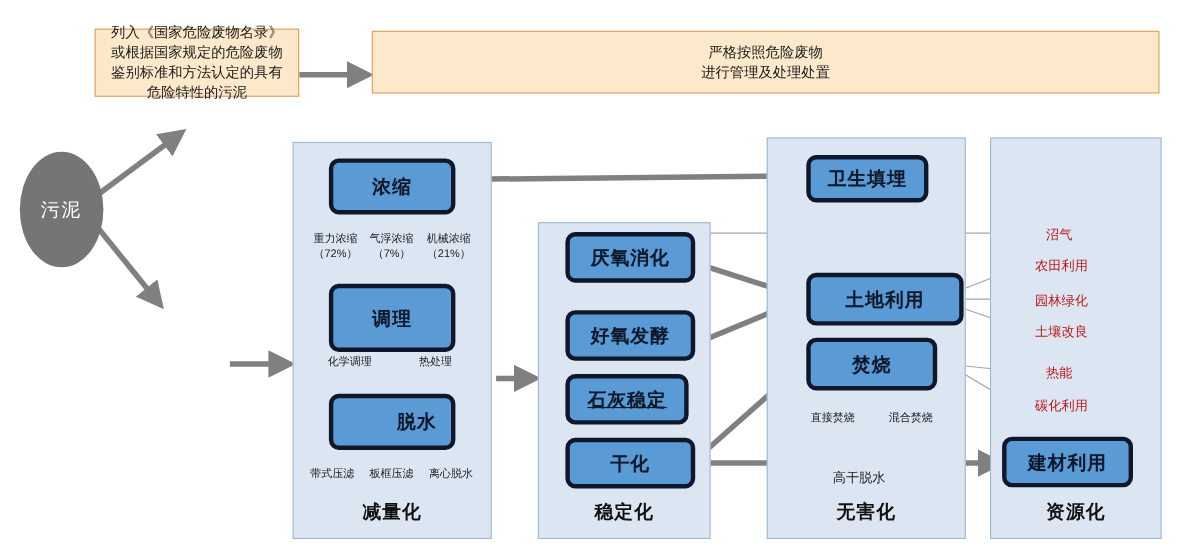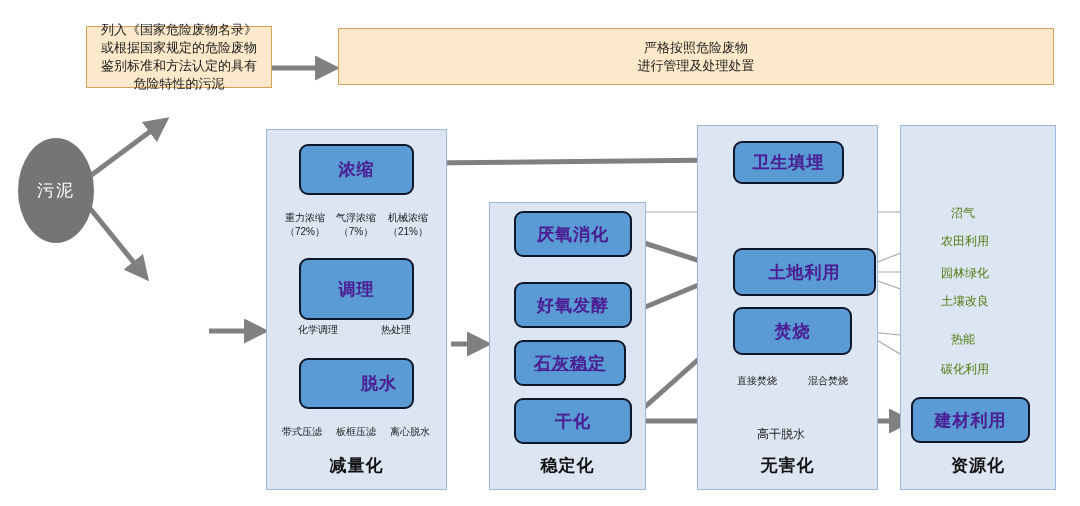--- a/index.html
+++ b/index.html
@@ -26,23 +26,23 @@
     text-align:center;
     font-size:17px;
     font-weight:bold;
     color:#111111;
     letter-spacing:1px;
   }
 
   
   .bluebox{
     background:#5B9BD5;
-    border:2px solid #0f172a;
+    border:4px solid #0f172a;
     border-radius:9px;
-    color:#4c1d95;
+    color:#0f172a;
     font-size:17px;
     font-weight:bold;
     display:flex;
     align-items:center;
     justify-content:center;
     letter-spacing:1px;
     text-shadow:0 0 1px rgba(0,0,0,.18);
   }
 
   
@@ -92,21 +92,21 @@
     display:flex;
     align-items:center;
     justify-content:center;
     letter-spacing:2px;
   }
 
   
   .reslabel{
     position:absolute;
     font-size:12px;
-    color:#4d7c0f;
+    color:#b91c1c;
     white-space:nowrap;
   }
 
   
   svg.overlay{
     position:absolute;left:0;top:0;
     width:1080px;height:506px;
     pointer-events:none;
   }
   .edge-thick{stroke:#808080;stroke-width:5;fill:none;}

